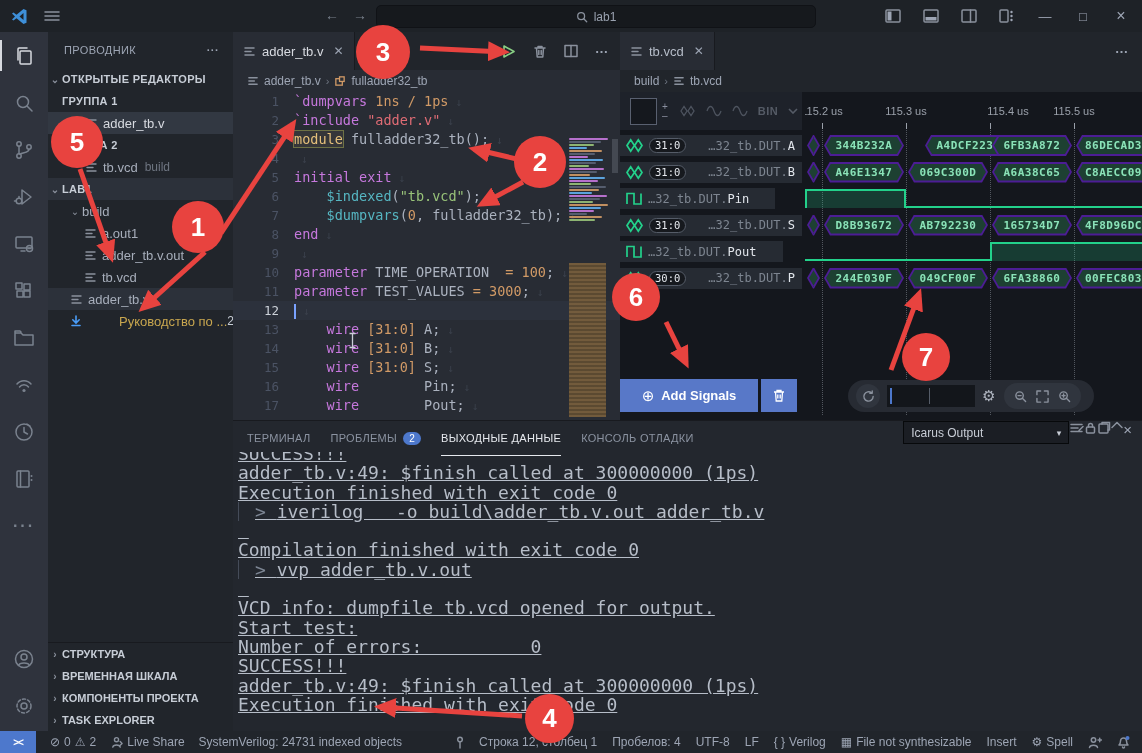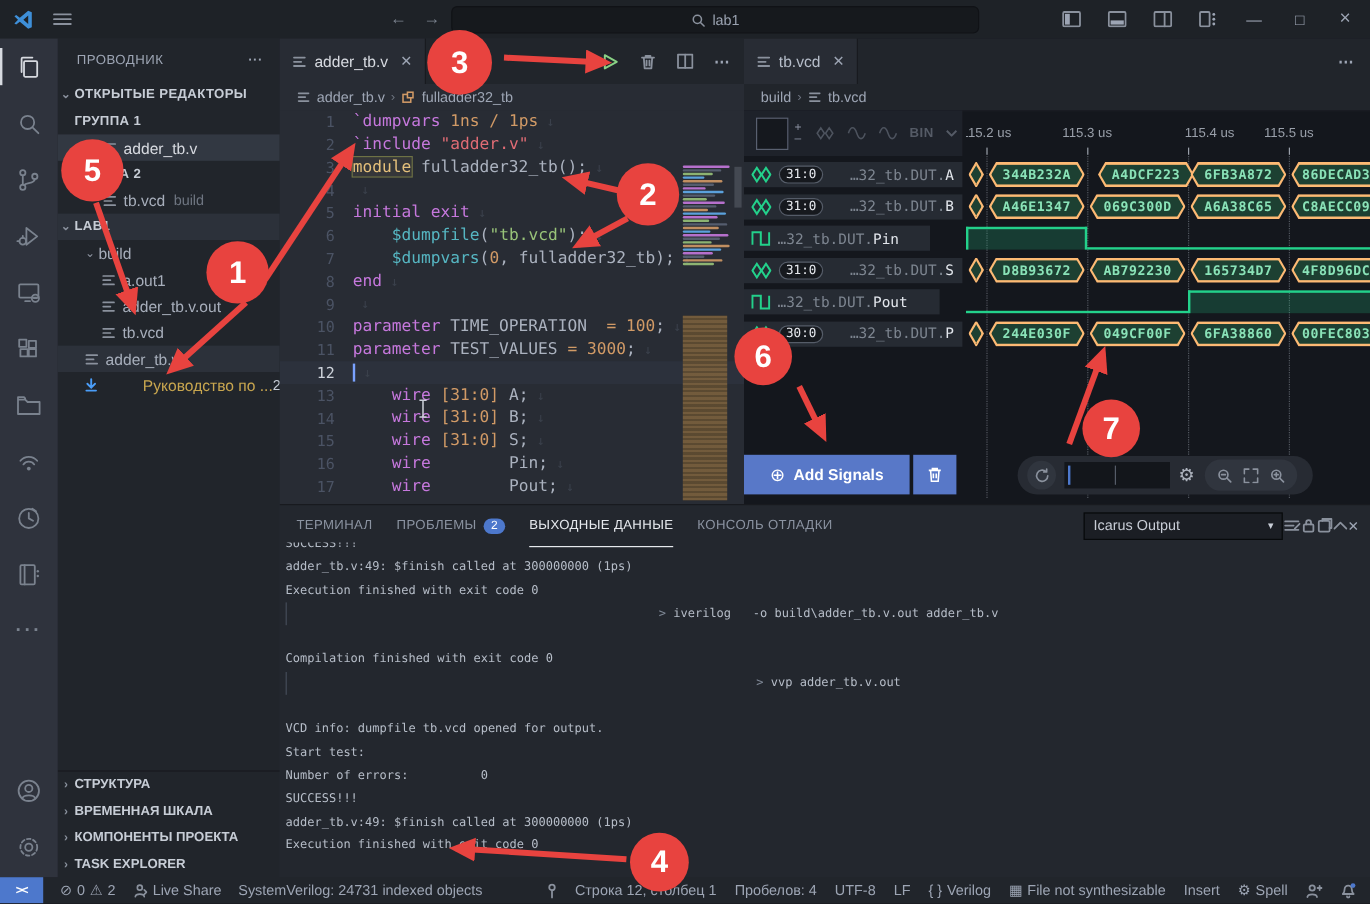--- a/index.html
+++ b/index.html
@@ -92,21 +92,21 @@
   .nrow{position:absolute;left:0;height:21px;background:#262b33;display:flex;align-items:center;padding:0 7px 0 6px;
         font-family:"DejaVu Sans Mono",monospace;font-size:12px;color:#7d8590;}
   .nrow.full{width:169px;}
   .nrow .rng{margin-left:6px;border:1px solid #555c68;background:#16191e;border-radius:8px;padding:0 5px;
              font-size:10.5px;color:#e6e9ee;line-height:13px;}
   .nrow .nm{margin-left:auto;}
   .nrow.bit .nm{margin-left:6px;}
   .nrow .last{color:#e2e6ec;}
   .lanes{position:absolute;left:185px;top:98px;right:0;bottom:0;}
   .lane{position:absolute;left:0;right:0;height:21px;}
-  .seg{position:absolute;top:0;bottom:0;background:#fdba74;
+  .seg{position:absolute;top:0;bottom:0;background:#4c1d95;
        clip-path:polygon(6px 0,calc(100% - 6px) 0,100% 50%,calc(100% - 6px) 100%,6px 100%,0 50%);}
   .seg-in{position:absolute;left:2px;right:2px;top:2px;bottom:2px;background:#1d4032;
        clip-path:polygon(5px 0,calc(100% - 5px) 0,100% 50%,calc(100% - 5px) 100%,5px 100%,0 50%);
        display:flex;align-items:center;justify-content:center;}
   .seg-in span{font-family:"DejaVu Sans Mono",monospace;font-size:11px;font-weight:bold;color:#8ae3b8;letter-spacing:.5px;}
   .bit-hi{position:absolute;top:1px;bottom:1px;background:rgba(35,209,139,.20);
           border-top:2px solid #23d18b;border-left:2px solid #23d18b;border-right:2px solid #23d18b;}
   .bit-lo{position:absolute;bottom:1px;height:2px;background:#23d18b;}
   .btn-add{position:absolute;left:0;top:347px;width:138px;height:33px;background:#5878c8;color:#fff;border:none;
            font-size:13px;font-weight:bold;display:flex;align-items:center;justify-content:center;gap:7px;
@@ -120,28 +120,28 @@
   .wv-input .cur{position:absolute;left:3px;top:3px;bottom:3px;width:2px;background:#4d78cc;}
   .wv-input .div{position:absolute;left:42px;top:3px;bottom:3px;width:1px;background:#555c68;}
   .wv-zoom{display:flex;align-items:center;gap:9px;background:#30353e;border-radius:13px;height:26px;padding:0 10px;margin-left:2px;}
 
   
   .panel{position:absolute;left:233px;top:420px;right:0;bottom:22px;background:#23272e;border-top:1px solid #181a1f;z-index:2;}
   .p-tabs{position:absolute;left:0;top:0;right:0;height:34px;display:flex;align-items:center;gap:20px;padding-left:14px;}
   .p-tab{font-size:11px;letter-spacing:.3px;color:#8b93a1;display:flex;align-items:center;gap:6px;height:100%;}
   .p-tab.active{color:#e6e9ee;border-bottom:1px solid #e6e9ee;}
   .p-badge{background:#4d78cc;color:#fff;border-radius:9px;font-size:10px;padding:1px 6px;}
-  .p-right{position:absolute;right:10px;top:0;height:34px;display:flex;align-items:center;color:#9da5b4;}
+  .p-right{position:absolute;right:10px;top:0;height:34px;display:flex;color:#9da5b4;}
   .p-select{width:150px;height:21px;background:#1b1e24;border:1px solid #07090b;color:#c8cdd6;font-size:12px;
             display:flex;align-items:center;justify-content:space-between;padding:0 7px;}
   .terminal{position:absolute;left:0;top:31px;right:0;bottom:0;overflow:hidden;}
-  .terminal-inner{margin-top:-8px;padding-left:5px;font-family:"DejaVu Sans Mono",monospace;font-size:10px;
-                  line-height:19.3px;color:#b6bdc8;white-space:pre;}
+  .terminal-inner{margin-top:-8px;padding-left:5px;font-family:"DejaVu Sans Mono",monospace;font-size:18px;
+                  line-height:19.3px;color:#b6bdc8;white-space:pre;text-decoration:underline;}
   .t-prompt{color:#7d8694;}
-  .t-cmd{border-left:1px solid #454c59;padding-left:0;margin-left:0;text-align:center;}
+  .t-cmd{border-left:1px solid #454c59;padding-left:16px;margin-left:0;}
 
   
   .statusbar{position:absolute;left:0;right:0;bottom:0;height:22px;background:#21252b;display:flex;align-items:center;
              font-size:12px;color:#9da5b4;z-index:6;}
   .sbx{display:flex;align-items:center;gap:4px;white-space:nowrap;}
   .sb-remote{width:36px;height:22px;background:#4d78cc;color:#fff;display:flex;align-items:center;justify-content:center;
              font-size:10px;font-weight:bold;letter-spacing:-1px;}
   .sb-left{display:flex;align-items:center;gap:14px;margin-left:0;}
   .sb-left .sb-remote{margin-right:0;}
   .sb-right{margin-left:auto;display:flex;align-items:center;gap:15px;padding-right:12px;}
@@ -446,21 +446,21 @@
         </svg>
       <span>fulladder32_tb</span>
     </div>
     <div class="code">
       <div id="code-lines">
           <div class="code-line"><span class="gutter">1</span><span class="ltext"><span class="c-dir">`dumpvars</span><span class="c-fg"> </span><span class="c-num">1ns / 1ps</span><span class="eol">↓</span></span></div>
           <div class="code-line"><span class="gutter">2</span><span class="ltext"><span class="c-dir">`include</span><span class="c-fg"> </span><span class="c-str2">"adder.v"</span><span class="eol">↓</span></span></div>
           <div class="code-line"><span class="gutter">3</span><span class="ltext"><span class="c-mod">module</span><span class="c-fg"> fulladder32_tb();</span><span class="eol">↓</span></span></div>
           <div class="code-line"><span class="gutter">4</span><span class="ltext"><span class="eol">↓</span></span></div>
           <div class="code-line"><span class="gutter">5</span><span class="ltext"><span class="c-kw">initial</span><span class="c-fg"> </span><span class="c-kw">exit</span><span class="eol">↓</span></span></div>
-          <div class="code-line"><span class="gutter">6</span><span class="ltext"><span class="c-fg">    </span><span class="c-fn">$dumpfile</span><span class="c-fg">(</span><span class="c-str">"tb.vcd"</span><span class="c-fg">);</span><span class="eol">↓</span></span></div>
+          <div class="code-line"><span class="gutter">6</span><span class="ltext"><span class="c-fg">    </span><span class="c-fn">$indexed</span><span class="c-fg">(</span><span class="c-str">"tb.vcd"</span><span class="c-fg">);</span><span class="eol">↓</span></span></div>
           <div class="code-line"><span class="gutter">7</span><span class="ltext"><span class="c-fg">    </span><span class="c-fn">$dumpvars</span><span class="c-fg">(</span><span class="c-num">0</span><span class="c-fg">, fulladder32_tb);</span><span class="eol">↓</span></span></div>
           <div class="code-line"><span class="gutter">8</span><span class="ltext"><span class="c-kw">end</span><span class="eol">↓</span></span></div>
           <div class="code-line"><span class="gutter">9</span><span class="ltext"><span class="eol">↓</span></span></div>
           <div class="code-line"><span class="gutter">10</span><span class="ltext"><span class="c-kw">parameter</span><span class="c-fg"> TIME_OPERATION  </span><span class="c-num">=</span><span class="c-fg"> </span><span class="c-num">100</span><span class="c-fg">;</span><span class="eol">↓</span></span></div>
           <div class="code-line"><span class="gutter">11</span><span class="ltext"><span class="c-kw">parameter</span><span class="c-fg"> TEST_VALUES </span><span class="c-num">=</span><span class="c-fg"> </span><span class="c-num">3000</span><span class="c-fg">;</span><span class="eol">↓</span></span></div>
           <div class="code-line current"><span class="gutter">12</span><span class="ltext"><span class="caret"></span><span class="eol">↓</span></span></div>
           <div class="code-line"><span class="gutter">13</span><span class="ltext"><span class="c-fg">    </span><span class="c-kw">wire</span><span class="c-fg"> </span><span class="c-num">[31:0]</span><span class="c-fg"> A;</span><span class="eol">↓</span></span></div>
           <div class="code-line"><span class="gutter">14</span><span class="ltext"><span class="c-fg">    </span><span class="c-kw">wire</span><span class="c-fg"> </span><span class="c-num">[31:0]</span><span class="c-fg"> B;</span><span class="eol">↓</span></span></div>
           <div class="code-line"><span class="gutter">15</span><span class="ltext"><span class="c-fg">    </span><span class="c-kw">wire</span><span class="c-fg"> </span><span class="c-num">[31:0]</span><span class="c-fg"> S;</span><span class="eol">↓</span></span></div>
           <div class="code-line"><span class="gutter">16</span><span class="ltext"><span class="c-fg">    </span><span class="c-kw">wire</span><span class="c-fg">        </span><span class="c-fg">Pin;</span><span class="eol">↓</span></span></div>
@@ -624,21 +624,21 @@
     <div class="lanes" id="wave-lanes">
         <div class="lane" style="top: 5px;">
           <div class="seg" style="left: 2px; width: 13px;">
             <div class="seg-in"></div>
           </div>
           <div class="seg" style="left: 19px; width: 80px;">
             <div class="seg-in">
               <span>344B232A</span>
             </div>
           </div>
-          <div class="seg" style="left: 110px; width: 80px;">
+          <div class="seg" style="left: 120px; width: 80px;">
             <div class="seg-in">
               <span>A4DCF223</span>
             </div>
           </div>
           <div class="seg" style="left: 187px; width: 80px;">
             <div class="seg-in">
               <span>6FB3A872</span>
             </div>
           </div>
           <div class="seg" style="left: 271px; width: 75px;">

